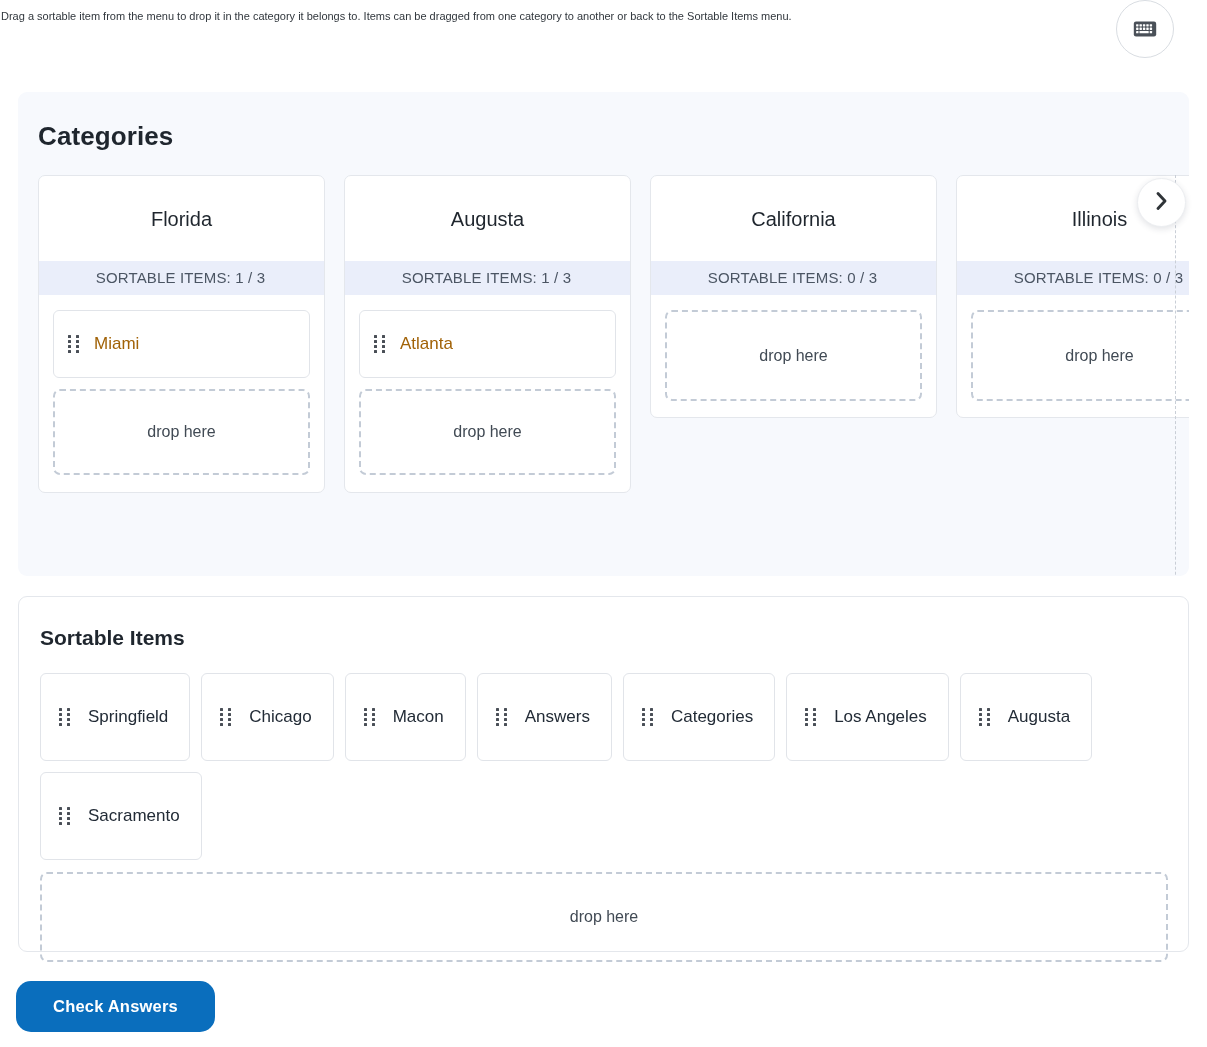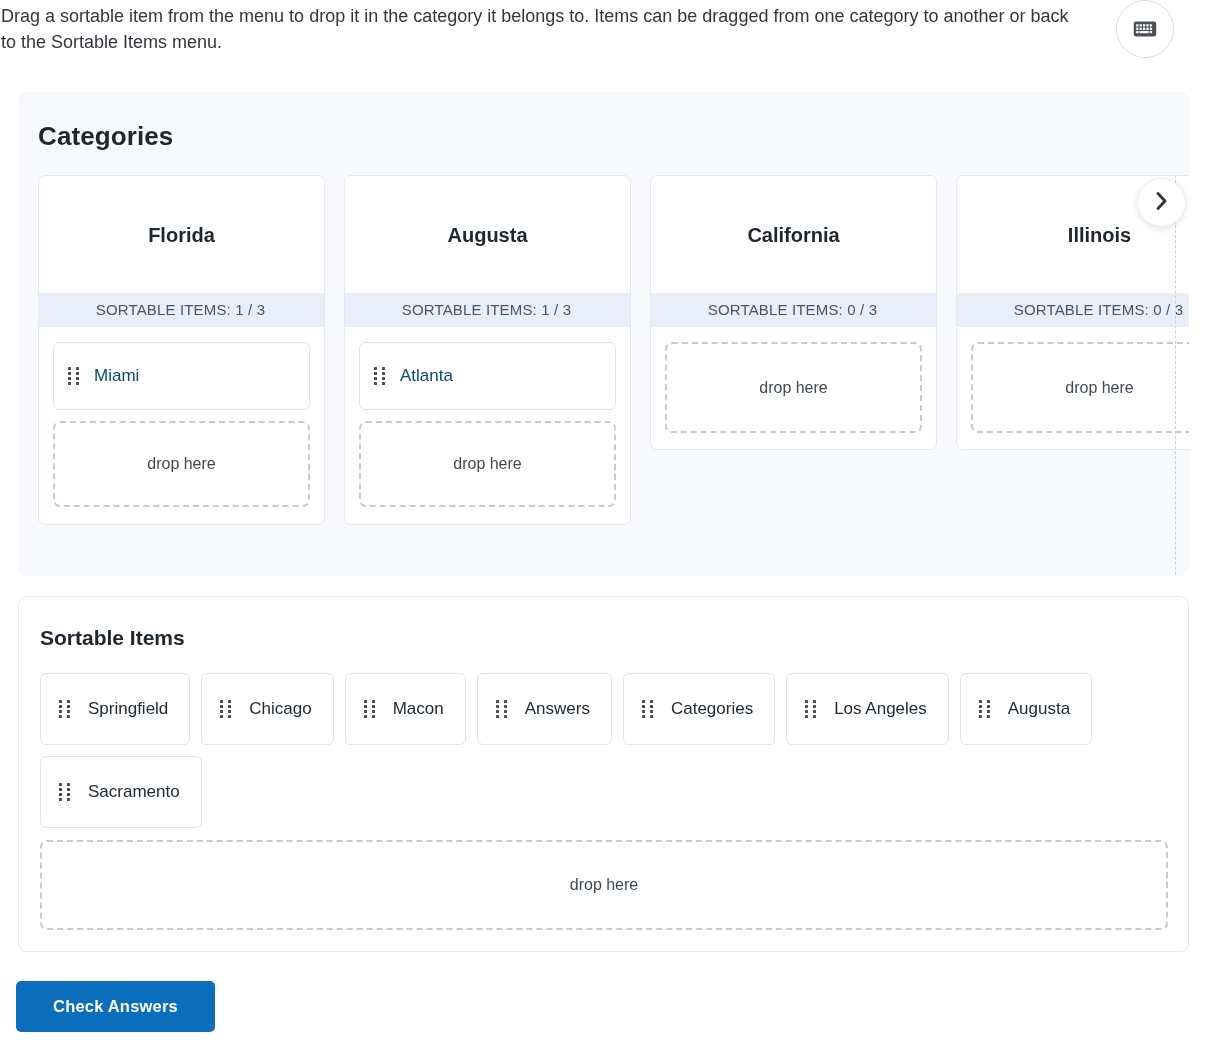--- a/index.html
+++ b/index.html
@@ -23,21 +23,21 @@
     left: 0; top: 0;
     width: 1207px;
     display: flex;
     align-items: flex-start;
     padding: 0;
   }
   .instructions-text {
     width: 1075px;
     margin: 0;
     padding: 3px 0 0 1px;
-    font-size: 18px;
+    font-size: 11px;
     line-height: 26px;
     color: #31373d;
     font-weight: 400;
   }
   .kbd-button {
     position: absolute;
     left: 1116px;
     top: 0px;
     width: 58px;
     height: 58px;
@@ -87,24 +87,24 @@
     width: 287px;
     background: #ffffff;
     border: 1px solid #e4e7ec;
     border-radius: 7px;
     overflow: hidden;
     align-self: flex-start;
   }
   .cat-card-title {
     text-align: center;
     font-size: 20px;
-    font-weight: 700;
+    font-weight: 400;
     color: #1f262e;
     padding: 32px 10px 30px 10px;
-    margin: 16px;
+    margin: 0;
   }
   .cat-count-bar {
     background: #eaeefa;
     text-align: center;
     font-size: 15px;
     color: #4b5563;
     padding: 8px 12px 9px 10px;
     letter-spacing: 0.15px;
     white-space: nowrap;
   }
@@ -117,21 +117,21 @@
     background: #ffffff;
     height: 68px;
     display: flex;
     align-items: center;
     padding: 0 14px;
     margin-bottom: 11px;
     cursor: grab;
   }
   .sortable-chip .chip-label {
     font-size: 17px;
-    color: #0c4a6e;
+    color: #a16207;
     margin-left: 15px;
   }
   .drop-zone {
     border: 2px dashed #c3cbd6;
     border-radius: 7px;
     height: 86px;
     display: flex;
     align-items: center;
     justify-content: center;
     font-size: 16px;
@@ -190,21 +190,21 @@
   .items-grid {
     display: flex;
     flex-wrap: wrap;
     gap: 11px 11px;
     padding: 23px 20px 0 21px;
   }
   .item-chip {
     border: 1px solid #e1e4e9;
     border-radius: 6px;
     background: #ffffff;
-    height: 72px;
+    height: 88px;
     display: flex;
     align-items: center;
     padding: 0 21px 0 18px;
     cursor: grab;
   }
   .item-chip .chip-label {
     font-size: 17px;
     color: #222b36;
     margin-left: 18px;
     white-space: nowrap;
@@ -224,21 +224,21 @@
   
   .check-button {
     position: absolute;
     left: 16px;
     top: 981px;
     width: 199px;
     height: 51px;
     background: #0a6ebd;
     color: #ffffff;
     border: none;
-    border-radius: 5px;
+    border-radius: 15px;
     font-family: "Liberation Sans", sans-serif;
     font-size: 16.5px;
     font-weight: 700;
     cursor: pointer;
     letter-spacing: 0.2px;
   }
 
   
   .drag-handle {
     flex: 0 0 auto;

